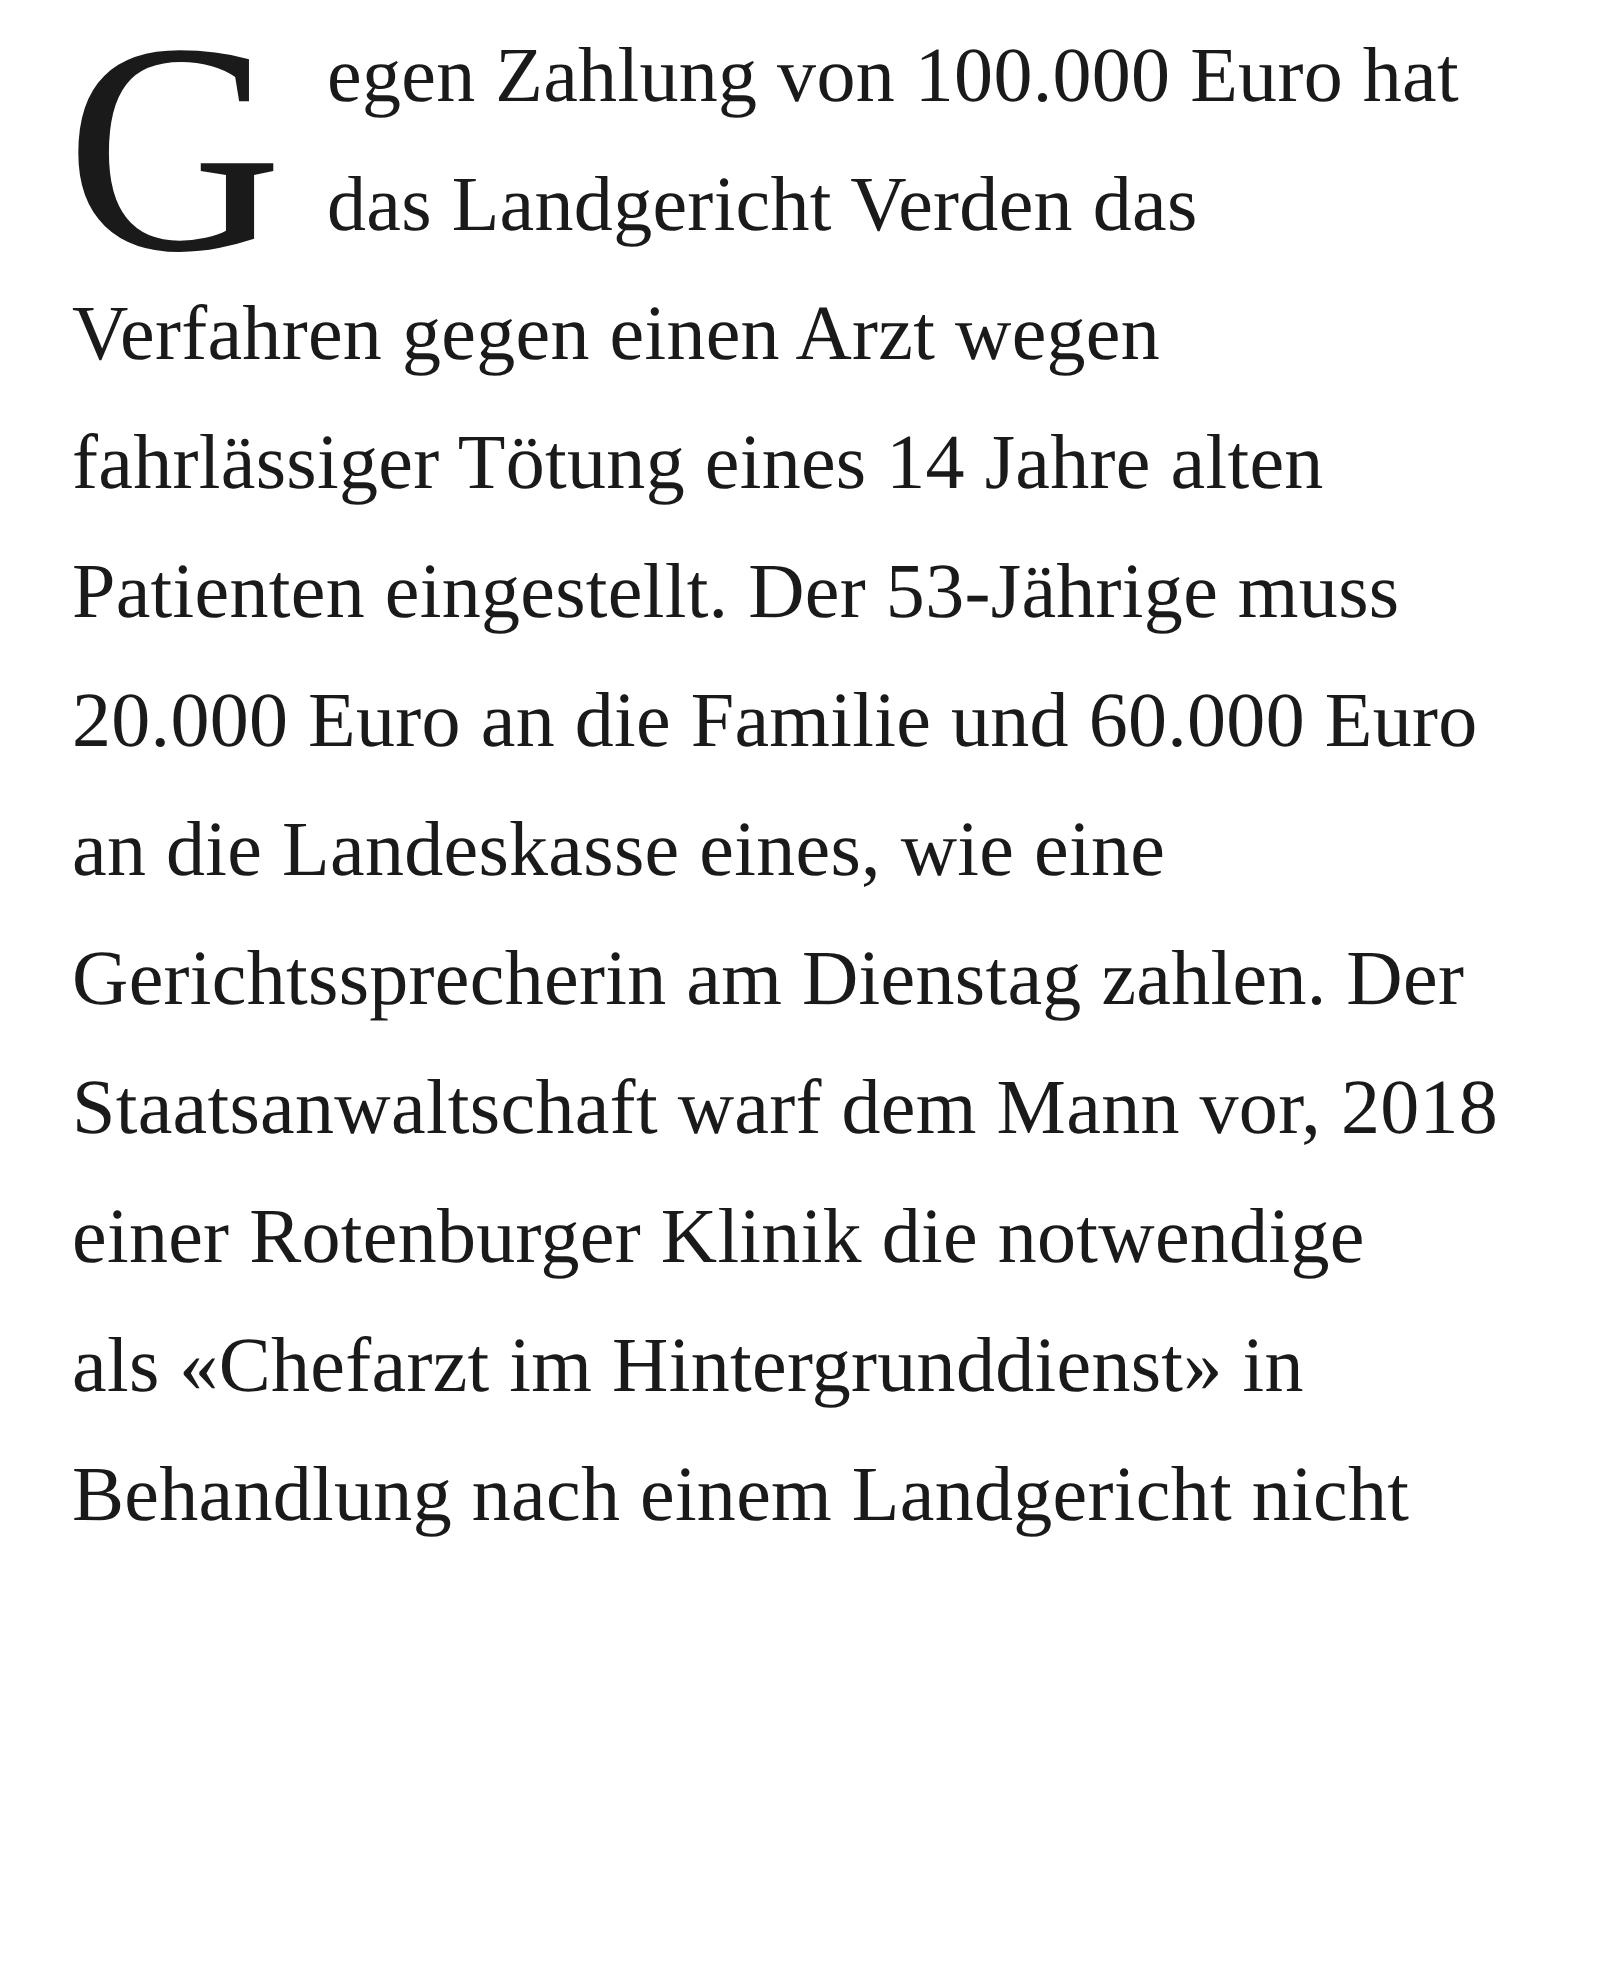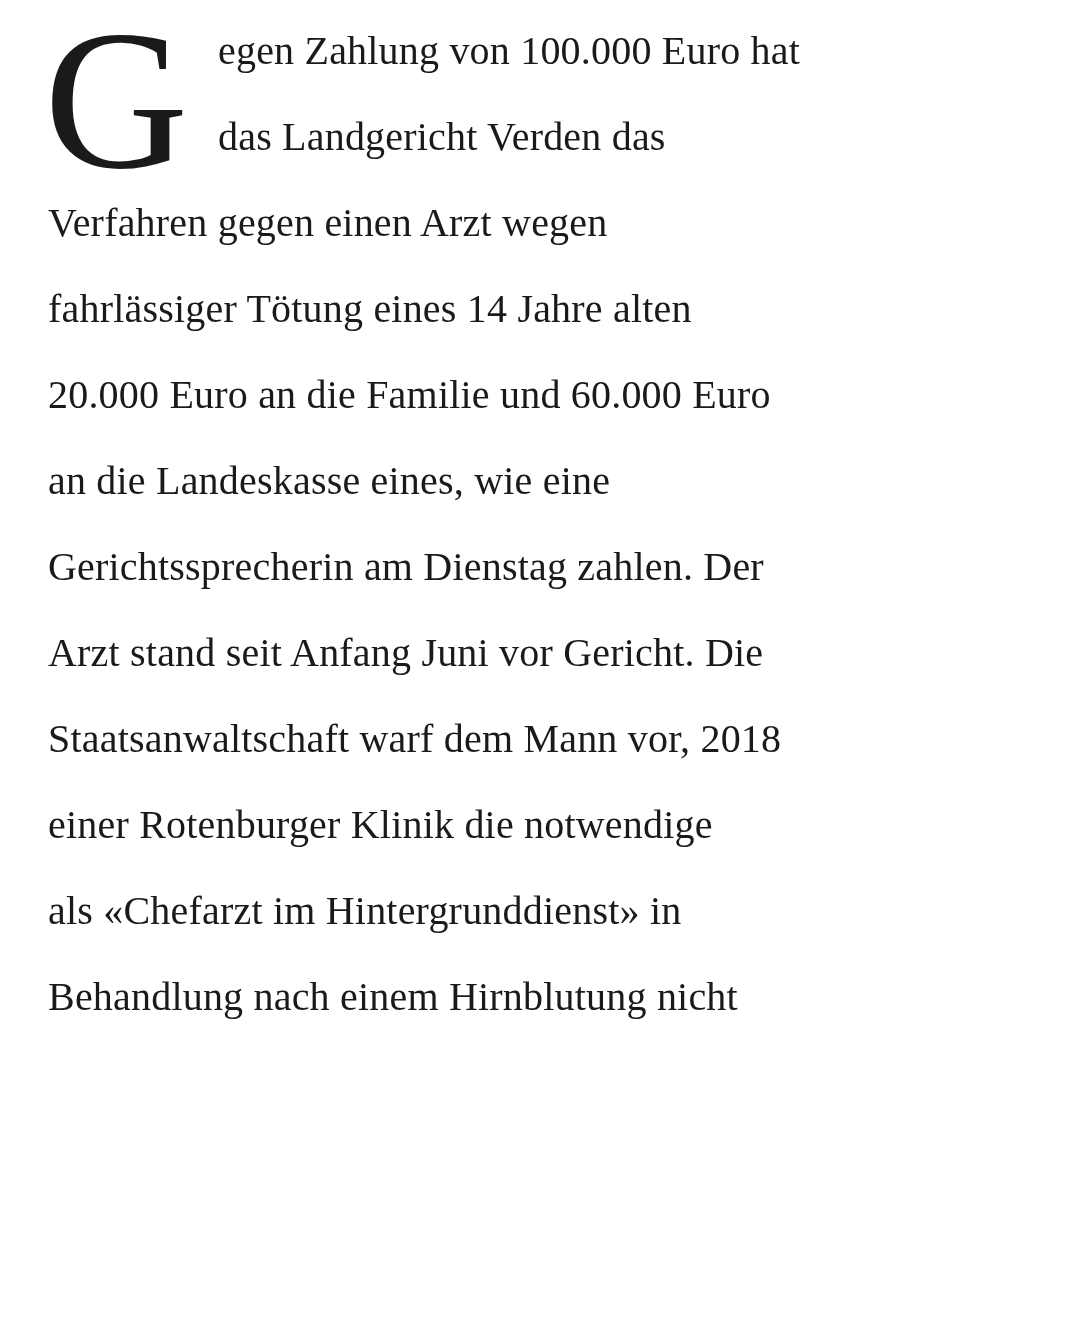--- a/index.html
+++ b/index.html
@@ -25,40 +25,40 @@
     position: absolute;
     top: 0;
     left: 44px;
     font-size: 200px;
     line-height: 1;
     font-weight: 400;
     color: #1a1a1a;
     font-family: "Liberation Serif", "DejaVu Serif", serif;
   }
   .text-line {
-    font-size: 40px;
+    font-size: 52px;
     line-height: 86px;
     white-space: nowrap;
     letter-spacing: 0.2px;
   }
   .text-line.indent {
     padding-left: 170px;
   }
 </style>
 </head>
 <body>
 
 <div class="article">
   <span class="drop-cap">G</span>
 
   <div class="text-line indent">egen Zahlung von 100.000 Euro hat</div>
   <div class="text-line indent">das Landgericht Verden das</div>
   <div class="text-line">Verfahren gegen einen Arzt wegen</div>
   <div class="text-line">fahrlässiger Tötung eines 14 Jahre alten</div>
+  <div class="text-line">Patienten eingestellt. Der 53-Jährige muss</div>
   <div class="text-line">20.000 Euro an die Familie und 60.000 Euro</div>
   <div class="text-line">an die Landeskasse eines, wie eine</div>
   <div class="text-line">Gerichtssprecherin am Dienstag zahlen. Der</div>
-  <div class="text-line">Arzt stand seit Anfang Juni vor Gericht. Die</div>
   <div class="text-line">Staatsanwaltschaft warf dem Mann vor, 2018</div>
   <div class="text-line">einer Rotenburger Klinik die notwendige</div>
   <div class="text-line">als «Chefarzt im Hintergrunddienst» in</div>
-  <div class="text-line">Behandlung nach einem Hirnblutung nicht</div>
+  <div class="text-line">Behandlung nach einem Landgericht nicht</div>
 </div>
 
 </body></html>

